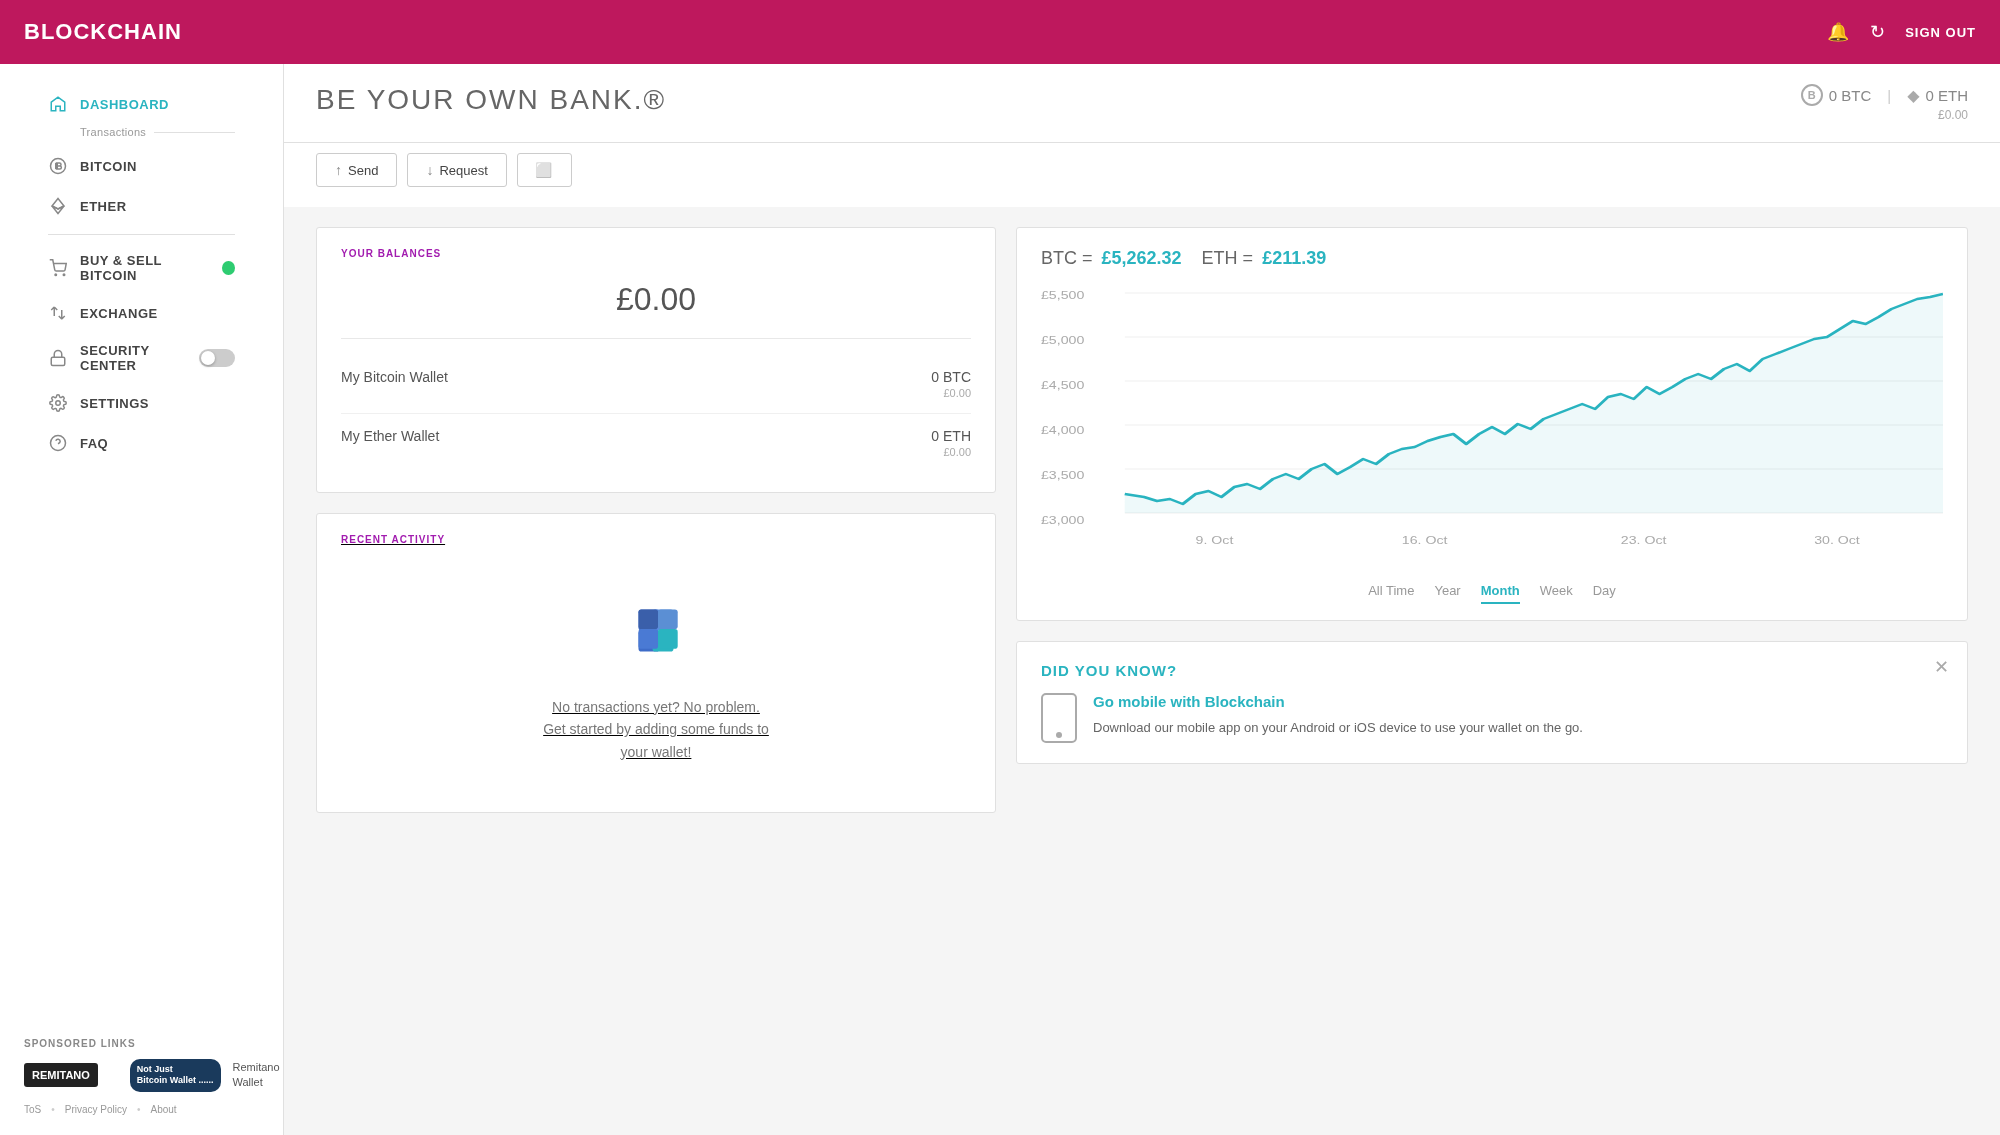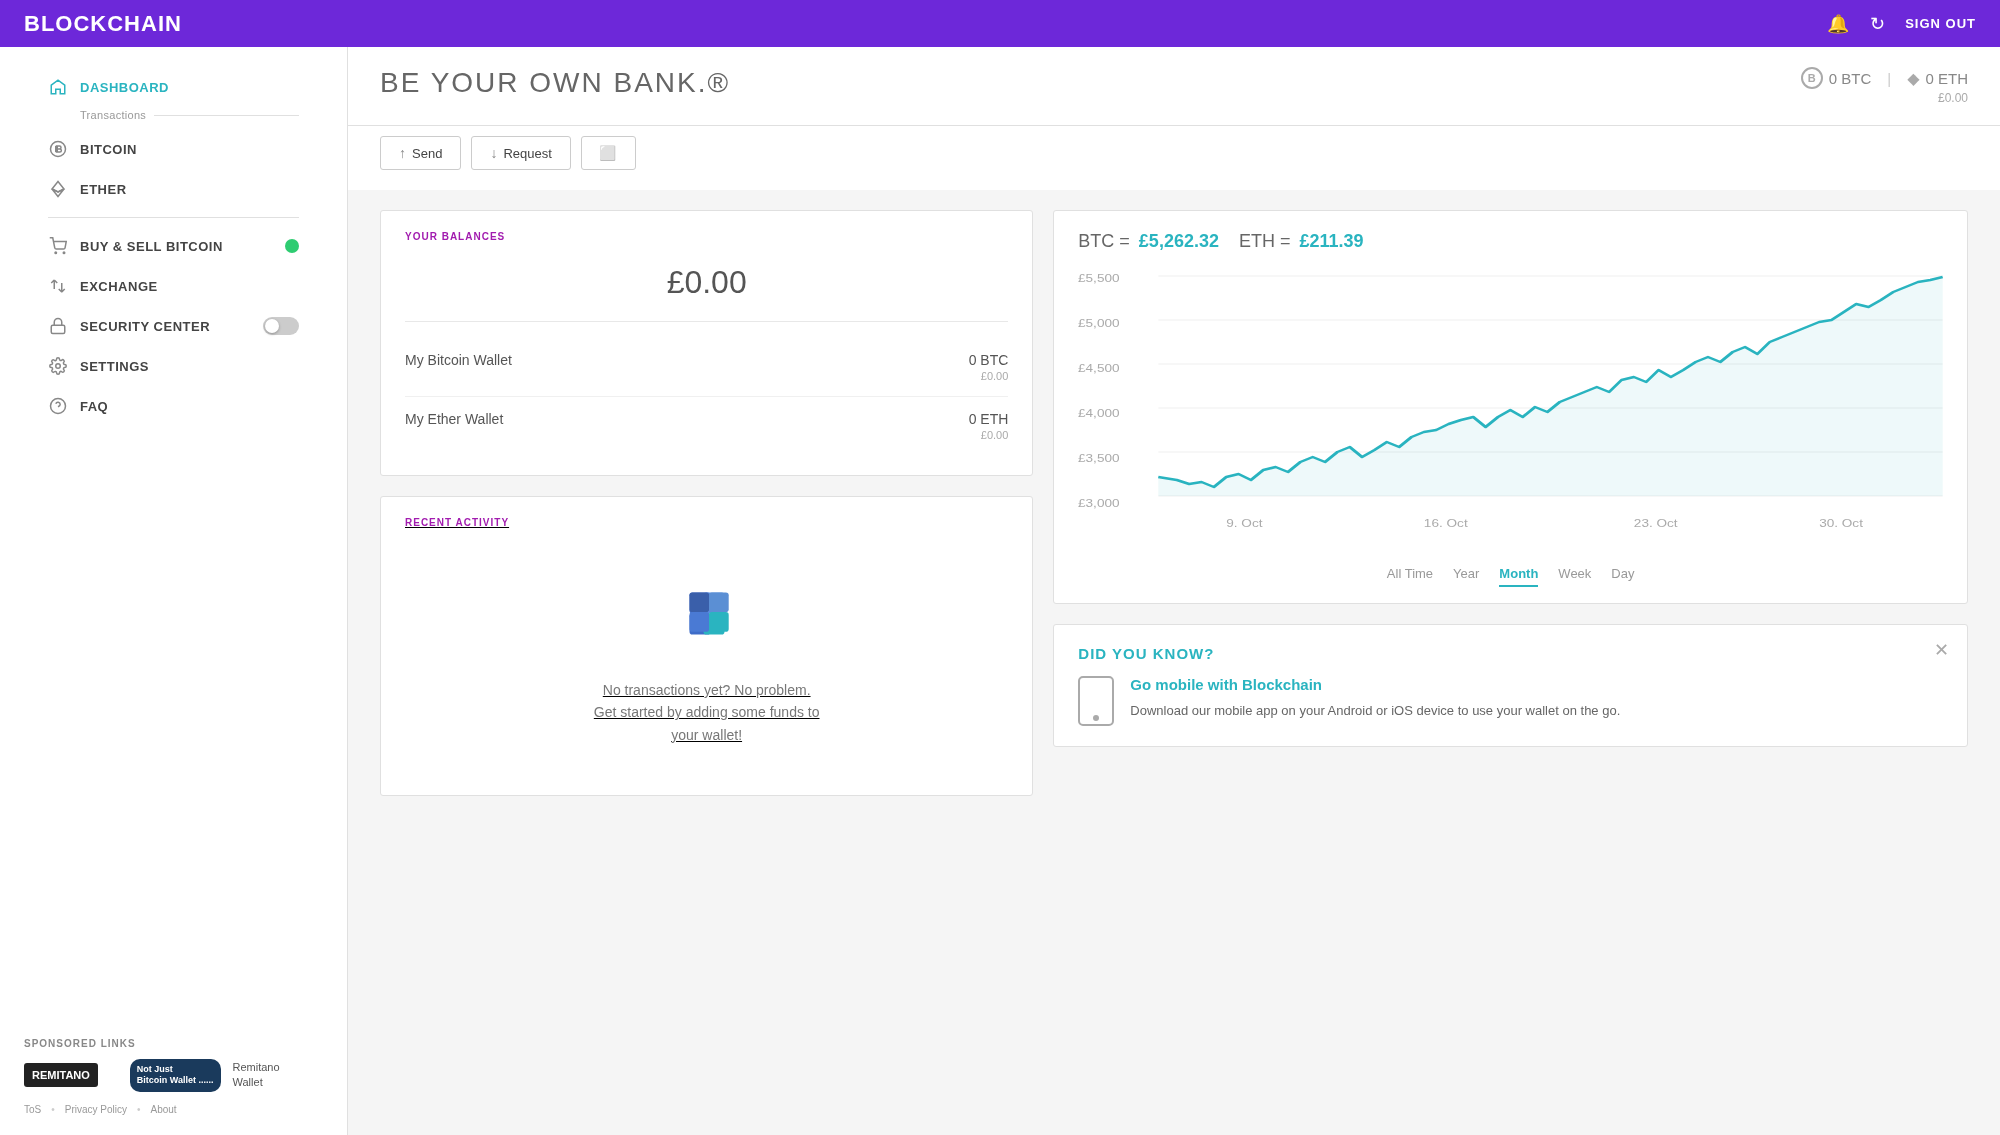--- a/index.html
+++ b/index.html
@@ -1,22 +1,22 @@
 <!DOCTYPE html>
 <html><head>
   <meta charset="utf-8">
   <style>
     * { box-sizing: border-box; margin: 0; padding: 0; }
     body { font-family: 'Arial', sans-serif; background: #f5f5f5; display: flex; flex-direction: column; height: 100vh; overflow: hidden; }
 
     
     .top-nav {
-      background: #6d28d9;
+      background: #be185d;
       color: white;
-      height: 47px;
+      height: 64px;
       display: flex;
       align-items: center;
       padding: 13px 24px;
       justify-content: space-between;
       flex-shrink: 0;
     }
     .top-nav-logo {
       font-size: 22px;
       font-weight: 900;
       letter-spacing: 1px;
@@ -42,21 +42,21 @@
 
     
     .layout {
       display: flex;
       flex: 1;
       overflow: hidden;
     }
 
     
     .sidebar {
-      width: 348px;
+      width: 284px;
       background: white;
       border-right: 1px solid #e0e0e0;
       display: flex;
       flex-direction: column;
       overflow-y: auto;
       flex-shrink: 0;
     }
     .sidebar-top {
       padding: 20px 24px 10px;
     }

